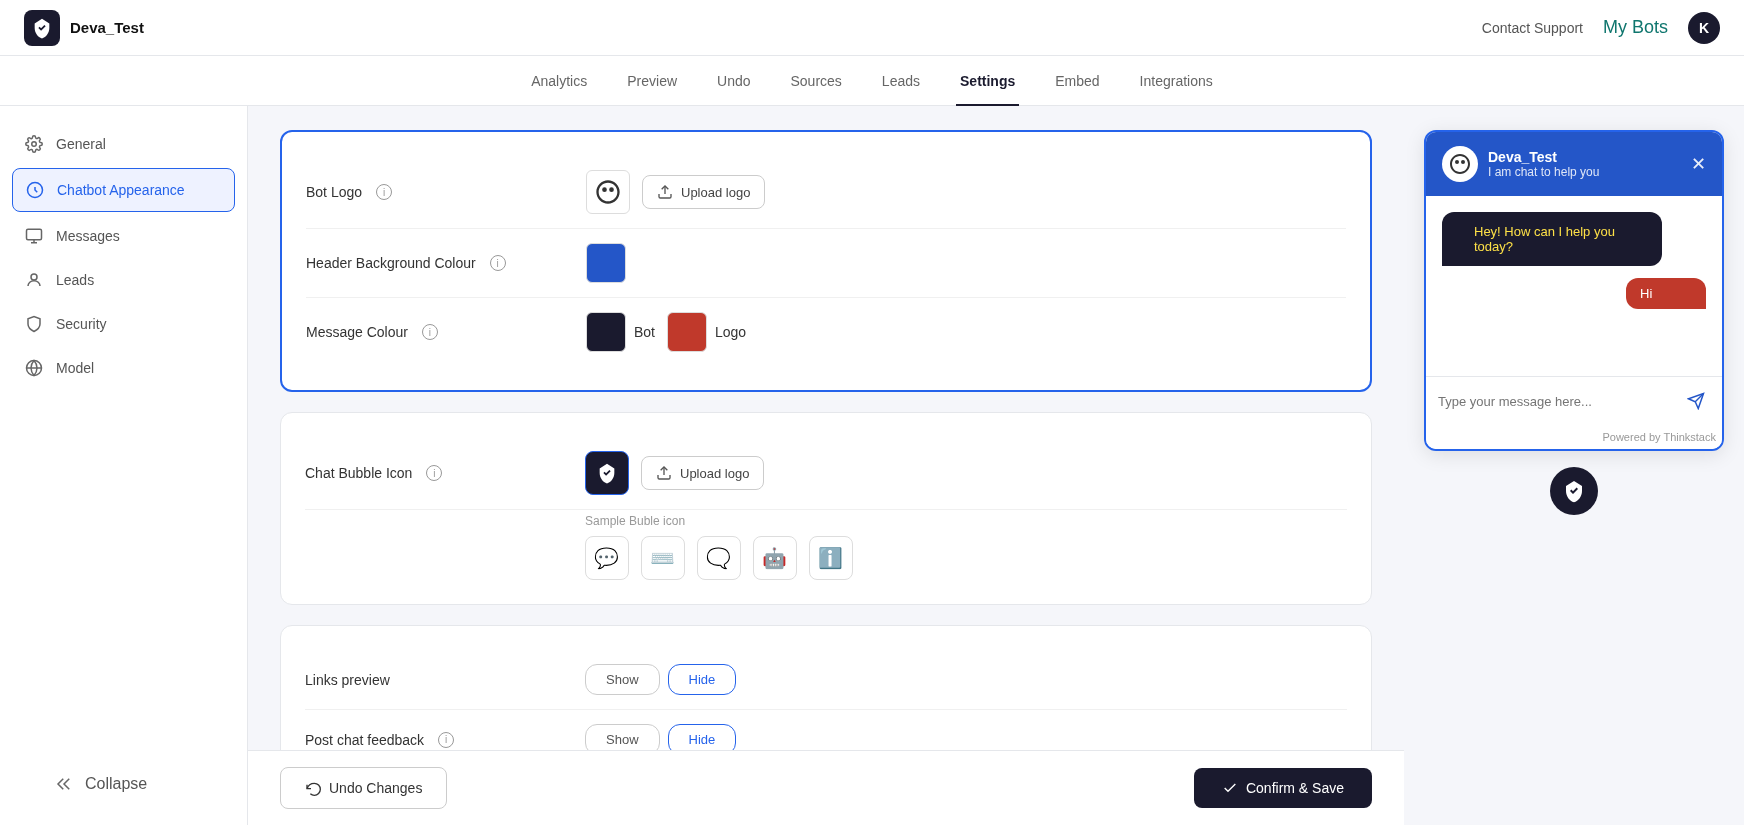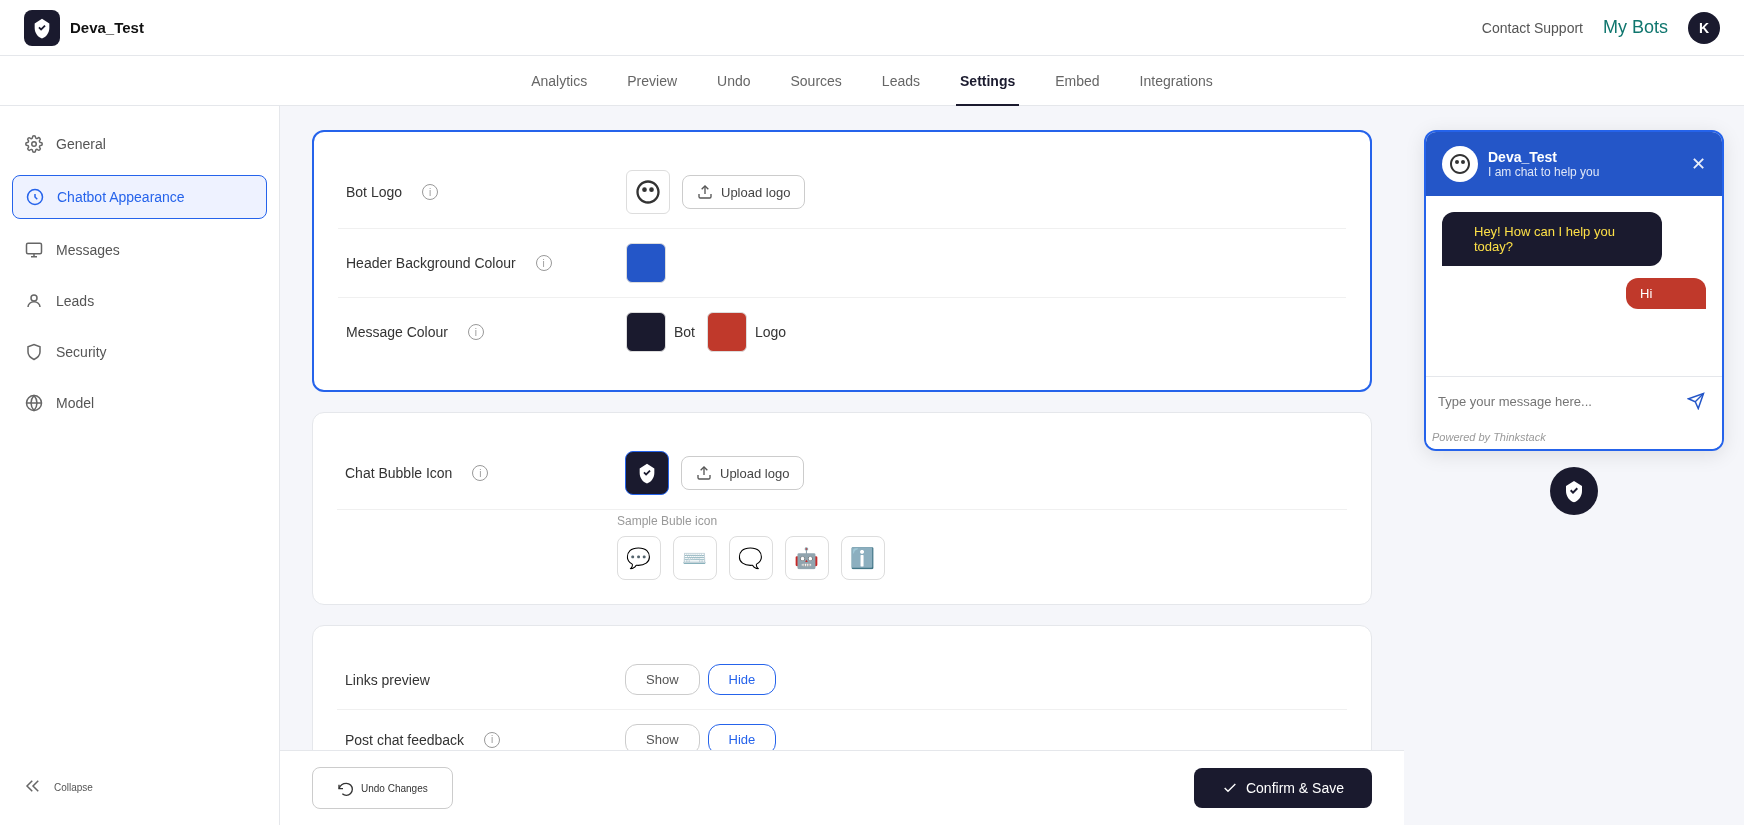--- a/index.html
+++ b/index.html
@@ -18,38 +18,38 @@
 
     
     .tab-bar { background: #fff; border-bottom: 1px solid #e5e7eb; display: flex; align-items: center; justify-content: center; gap: 32px; height: 50px; }
     .tab-item { font-size: 14px; color: #666; cursor: pointer; padding: 0 4px; height: 100%; display: flex; align-items: center; border-bottom: 2px solid transparent; position: relative; top: 1px; }
     .tab-item.active { color: #1a1a2e; font-weight: 600; border-bottom: 2px solid #1a1a2e; }
 
     
     .main-layout { display: flex; height: calc(825px - 56px - 50px); overflow: hidden; }
 
     
-    .sidebar { width: 280px; background: #fff; border-right: 1px solid #e5e7eb; padding: 16px 0; display: flex; flex-direction: column; gap: 7px; }
+    .sidebar { width: 248px; background: #fff; border-right: 1px solid #e5e7eb; padding: 16px 0; display: flex; flex-direction: column; }
     .sidebar-item { display: flex; align-items: center; gap: 12px; padding: 12px 24px; cursor: pointer; color: #555; font-size: 14px; border-radius: 0; }
     .sidebar-item.active { background: #eef2ff; color: #2563eb; border: 1px solid #2563eb; margin: 2px 12px; border-radius: 8px; padding: 11px 12px; }
     .sidebar-item .icon { width: 20px; height: 20px; display: flex; align-items: center; justify-content: center; flex-shrink: 0; }
     .sidebar-spacer { flex: 1; }
-    .sidebar-collapse { display: flex; align-items: center; gap: 12px; padding: 12px 24px; cursor: pointer; color: #555; font-size: 10px; }
+    .sidebar-collapse { display: flex; gap: 12px; padding: 12px 24px; cursor: pointer; color: #555; font-size: 16px; margin-left: 31px; }
 
     
     .content-area { flex: 1; overflow-y: auto; padding: 24px 32px; background: #f5f6fa; position: relative; }
 
     
     .section-card { background: #fff; border: 2px solid #2563eb; border-radius: 12px; padding: 24px; margin-bottom: 20px; }
     .section-divider { background: #fff; border: 1px solid #e5e7eb; border-radius: 12px; padding: 24px; margin-bottom: 20px; }
 
     
     .field-row { display: flex; align-items: center; padding: 14px 0; border-bottom: 1px solid #f0f0f0; }
     .field-row:last-child { border-bottom: none; }
-    .field-label { display: flex; align-items: center; gap: 20px; min-width: 280px; color: #333; font-size: 14px; margin-left: 8px; }
+    .field-label { display: flex; align-items: center; gap: 14px; min-width: 280px; color: #333; font-size: 14px; }
     .field-label .info-icon { width: 16px; height: 16px; border: 1px solid #999; border-radius: 50%; display: flex; align-items: center; justify-content: center; font-size: 10px; color: #999; cursor: pointer; flex-shrink: 0; }
     .field-value { display: flex; align-items: center; gap: 12px; flex: 1; }
 
     
     .color-swatch { width: 40px; height: 40px; border-radius: 6px; border: 1px solid #ddd; cursor: pointer; }
 
     
     .upload-btn { display: flex; align-items: center; gap: 8px; border: 1px solid #ccc; border-radius: 8px; padding: 8px 14px; background: #fff; cursor: pointer; font-size: 13px; color: #444; }
 
     
@@ -63,39 +63,39 @@
 
     
     .toggle-group { display: flex; gap: 8px; align-items: center; }
     .toggle-btn { border: 1px solid #ccc; border-radius: 12px; padding: 7px 20px; background: #fff; cursor: pointer; font-size: 13px; color: #555; }
     .toggle-btn.active { border-color: #2563eb; color: #2563eb; font-weight: 500; }
     .upgrade-link { color: #2563eb; cursor: pointer; font-size: 14px; margin-right: 8px; }
     .toggle-btn.disabled-active { background: #9ca3af; color: #fff; border-color: #9ca3af; }
 
     
     .bottom-bar { position: absolute; bottom: 0; left: 0; right: 0; background: #fff; border-top: 1px solid #e5e7eb; padding: 16px 32px; display: flex; justify-content: space-between; align-items: center; }
-    .undo-btn { display: flex; align-items: center; gap: 8px; border: 1px solid #ccc; border-radius: 8px; padding: 12px 24px; background: #fff; cursor: pointer; font-size: 10px; color: #333; }
+    .undo-btn { display: flex; align-items: center; gap: 8px; border: 1px solid #ccc; border-radius: 8px; padding: 12px 24px; background: #fff; cursor: pointer; font-size: 14px; color: #333; }
     .confirm-btn { display: flex; align-items: center; gap: 8px; border: none; border-radius: 8px; padding: 12px 28px; background: #1a1a2e; cursor: pointer; font-size: 14px; color: #fff; font-weight: 500; }
 
     
     .chat-preview { width: 340px; background: #f5f6fa; border-left: none; padding: 24px 16px; display: flex; flex-direction: column; align-items: center; }
     .chat-widget { width: 300px; border: 2px solid #2563eb; border-radius: 12px; overflow: hidden; background: #fff; box-shadow: 0 4px 20px rgba(0,0,0,0.1); }
     .chat-header { background: #2456c8; padding: 14px 16px; display: flex; align-items: center; gap: 10px; position: relative; }
     .chat-header-avatar { width: 36px; height: 36px; border-radius: 50%; background: #fff; display: flex; align-items: center; justify-content: center; overflow: hidden; flex-shrink: 0; }
     .chat-header-info { flex: 1; }
     .chat-header-name { color: #fff; font-weight: 600; font-size: 14px; }
     .chat-header-sub { color: rgba(255,255,255,0.85); font-size: 12px; }
     .chat-close { color: #fff; cursor: pointer; font-size: 18px; opacity: 0.9; }
     .chat-body { padding: 16px; min-height: 180px; background: #fff; }
     .chat-bubble-bot { background: #1a1a2e; color: #fde047; border-radius: 12px 12px 12px 0; padding: 12px 32px; font-size: 13px; max-width: 220px; margin-bottom: 12px; }
     .chat-bubble-user { background: #c0392b; color: #fff; border-radius: 12px 12px 0 12px; padding: 8px 14px; font-size: 13px; max-width: 80px; margin-left: auto; margin-bottom: 8px; }
     .chat-footer { border-top: 1px solid #e5e7eb; padding: 10px 12px; display: flex; align-items: center; gap: 8px; }
     .chat-input { flex: 1; border: none; outline: none; font-size: 13px; color: #999; background: transparent; }
     .chat-send { width: 28px; height: 28px; display: flex; align-items: center; justify-content: center; cursor: pointer; color: #2456c8; }
-    .chat-powered { text-align: left; padding: 6px; font-size: 11px; color: #999; background: #fff; font-style: italic; }
+    .chat-powered { text-align: right; padding: 6px; font-size: 11px; color: #999; background: #fff; }
     .chat-fab { width: 48px; height: 48px; background: #1a1a2e; border-radius: 50%; display: flex; align-items: center; justify-content: center; margin-top: 16px; cursor: pointer; }
     .chat-fab svg { fill: #fff; width: 24px; height: 24px; }
 
     .label-color-pair { display: flex; align-items: center; gap: 8px; }
   </style>
 </head>
 <body>
 
 <div class="top-nav">
   <div class="logo-area">

